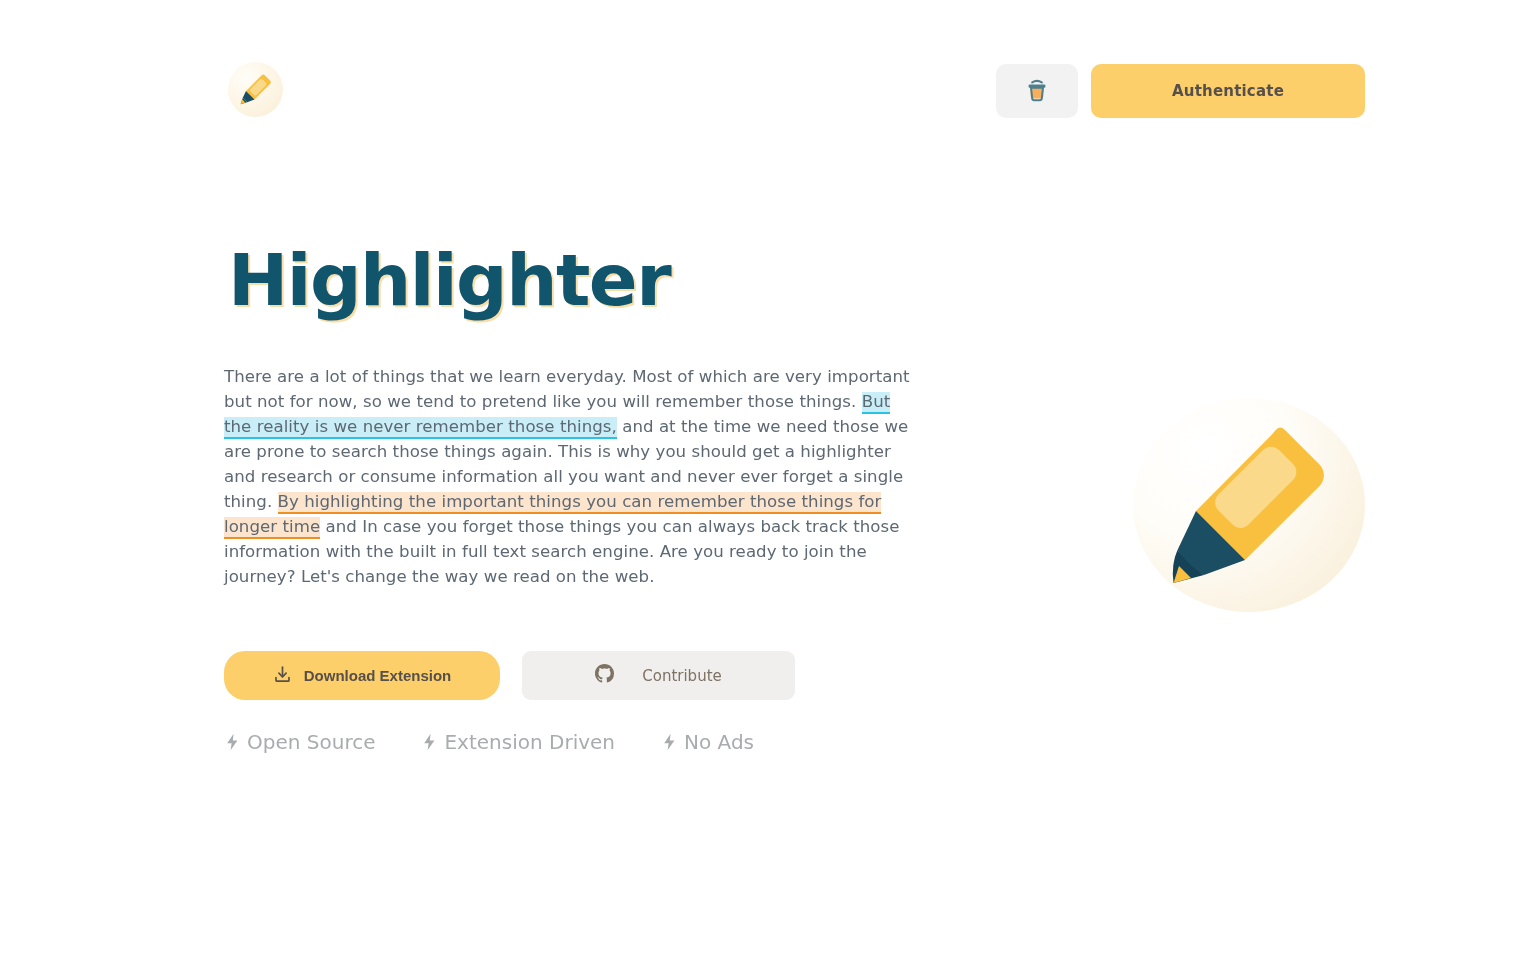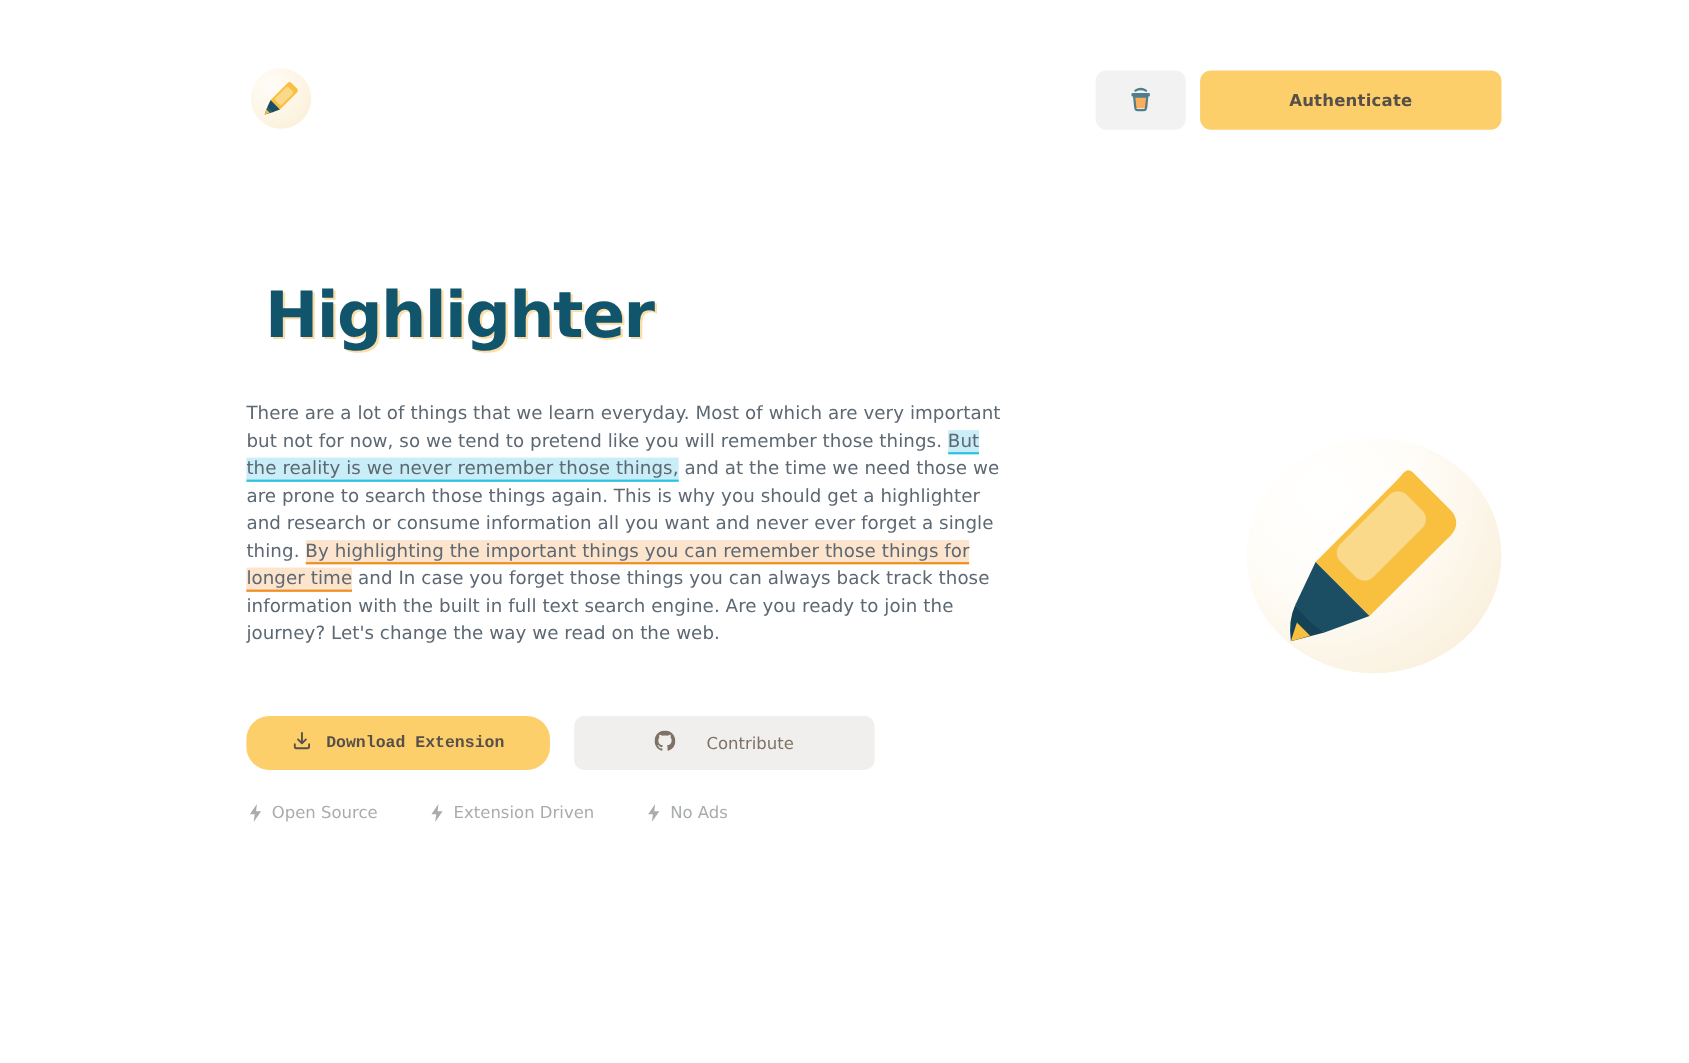--- a/index.html
+++ b/index.html
@@ -71,23 +71,23 @@
   }
 
   
   .hero {
     position: absolute;
     left: 224px;
     top: 240px;
     width: 700px;
   }
   .hero-title {
-    margin: 17px;
+    margin: 4px;
     font-family: "DejaVu Sans", "Liberation Sans", sans-serif;
-    font-size: 58px;
+    font-size: 72px;
     line-height: 1;
     font-weight: 700;
     letter-spacing: -1.5px;
     color: #11556c;
     text-shadow: 2px 2px 0 rgba(247, 180, 60, .45);
   }
   .hero-body {
     margin: 48px 0 0 0;
     width: 690px;
     font-size: 16.6px;
@@ -119,21 +119,21 @@
     align-items: center;
     gap: 22px;
   }
   .btn-primary {
     width: 276px;
     height: 49px;
     border: none;
     border-radius: 21px;
     background: #fccf6b;
     color: #57504a;
-    font-family: Liberation Mono, monospace;
+    font-family: Liberation Sans, sans-serif;
     font-size: 15px;
     font-weight: 600;
     display: flex;
     align-items: center;
     justify-content: center;
     gap: 12px;
     cursor: pointer;
   }
   .btn-secondary {
     width: 273px;
@@ -159,21 +159,21 @@
     top: 730px;
     display: flex;
     align-items: center;
     gap: 48px;
   }
   .feature {
     display: flex;
     align-items: center;
     gap: 8px;
     color: #a9acae;
-    font-size: 15px;
+    font-size: 20px;
   }
   .feature svg { display:block; }
 
   
   .hero-illustration {
     position: absolute;
     left: 1133px;
     top: 398px;
     width: 232px;
     height: 214px;

